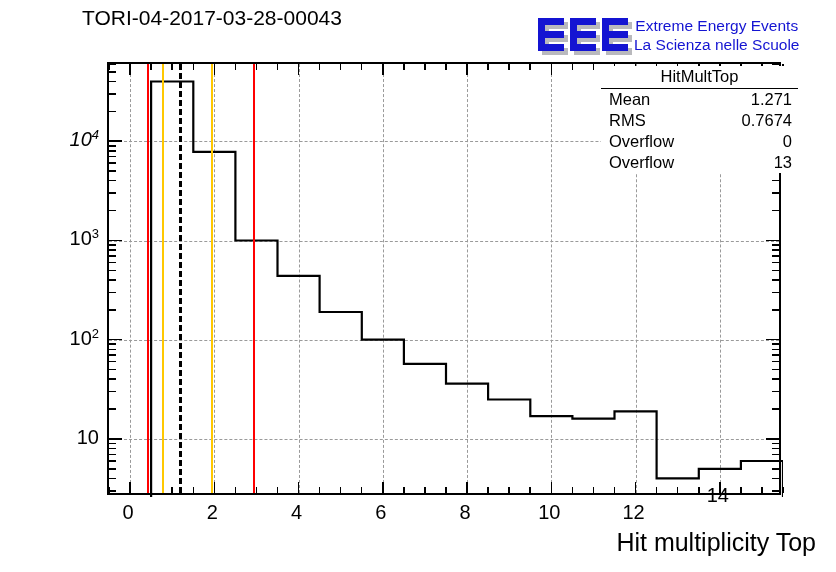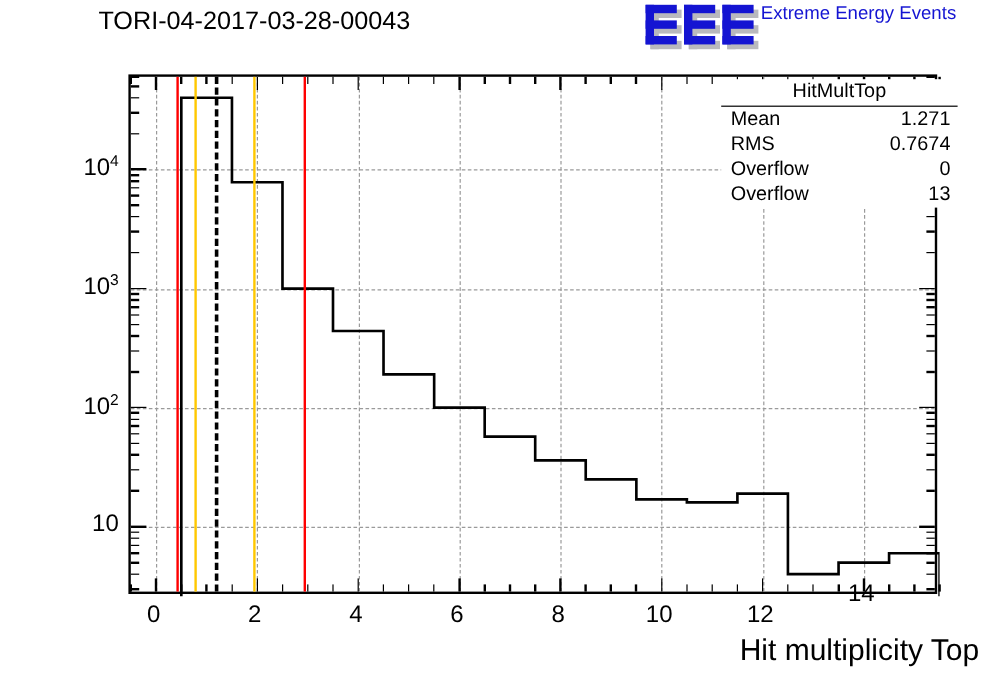--- a/index.html
+++ b/index.html
@@ -11,21 +11,21 @@
   #root{position:absolute;left:0;top:0;width:836px;height:572px;border-radius:32px;}
 
   
   #plot-title{
     position:absolute;left:82px;top:6px;
     font-size:21px;color:#000;white-space:nowrap;letter-spacing:0px;
   }
 
   
   #logo{
-    position:absolute;left:538px;top:2px;width:296px;height:42px;text-align:center;
+    position:absolute;left:538px;top:16px;width:296px;height:42px;text-align:center;
   }
   #logo-marks{
     position:absolute;left:0px;top:2px;width:92px;height:34px;
   }
   .eee-letter{position:absolute;top:0;width:26px;height:33px;}
   .eee-letter .shadow,.eee-letter .fore{position:absolute;left:0;top:0;width:26px;height:33px;}
   .eee-letter .shadow{transform:translate(4px,4px);}
   .bar-h{position:absolute;left:0;width:26px;height:7px;}
   .bar-v{position:absolute;left:0;top:0;width:7px;height:33px;}
   .shadow .bar-h,.shadow .bar-v{background:#b9b9bd;}
@@ -130,20 +130,21 @@
         <div class="fore">
             <div class="bar-h b1"></div>
             <div class="bar-h b2"></div>
             <div class="bar-h b3"></div>
             <div class="bar-v"></div>
           </div>
       </div>
     </div>
     <div id="logo-text">
       <div>Extreme Energy Events</div>
+      <div>La Scienza nelle Scuole</div>
     </div>
   </div>
 
   <div id="frame">
     <div id="grid-layer">
         <div class="gridline-h" style="top: 374.9px;"></div>
         <div class="gridline-h" style="top: 275.7px;"></div>
         <div class="gridline-h" style="top: 176.5px;"></div>
         <div class="gridline-h" style="top: 77.2px;"></div>
         <div class="gridline-v" style="left: 21.1px;"></div>
@@ -322,21 +323,21 @@
       <div class="xlab" style="left: 212.312px; top: 501px;">2</div>
       <div class="xlab" style="left: 296.562px; top: 501px;">4</div>
       <div class="xlab" style="left: 380.812px; top: 501px;">6</div>
       <div class="xlab" style="left: 465.062px; top: 501px;">8</div>
       <div class="xlab" style="left: 549.312px; top: 501px;">10</div>
       <div class="xlab" style="left: 633.562px; top: 501px;">12</div>
       <div class="xlab" style="left: 717.812px; top: 484px;">14</div>
       <div class="ylab" style="right: 737px; top: 436.942px;">10</div>
       <div class="ylab" style="right: 737px; top: 337.703px;">10<sup>2</sup></div>
       <div class="ylab" style="right: 737px; top: 238.463px;">10<sup>3</sup></div>
-      <div class="ylab" style="right: 737px; top: 139.223px;">10<sup>4</sup></div>
+      <div class="ylab" style="right: 737px; top: 139.223px; font-style: italic;">10<sup>4</sup></div>
     </div>
 
   <div id="x-axis-title">Hit multiplicity Top</div>
 
   <div id="stats-box">
     <div id="stats-title">HitMultTop</div>
     <div id="stats-rows">
         <div class="stats-row">
           <span class="k">Mean</span>
           <span class="v">1.271</span>

